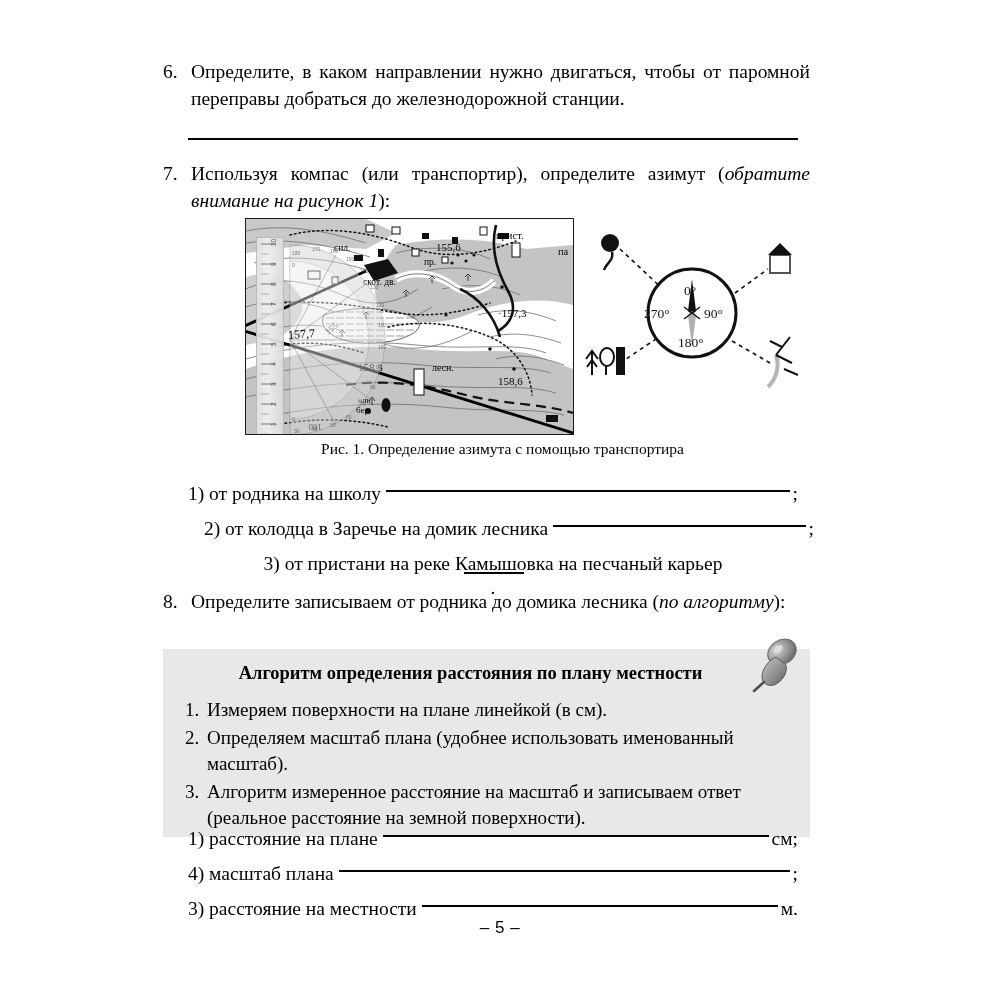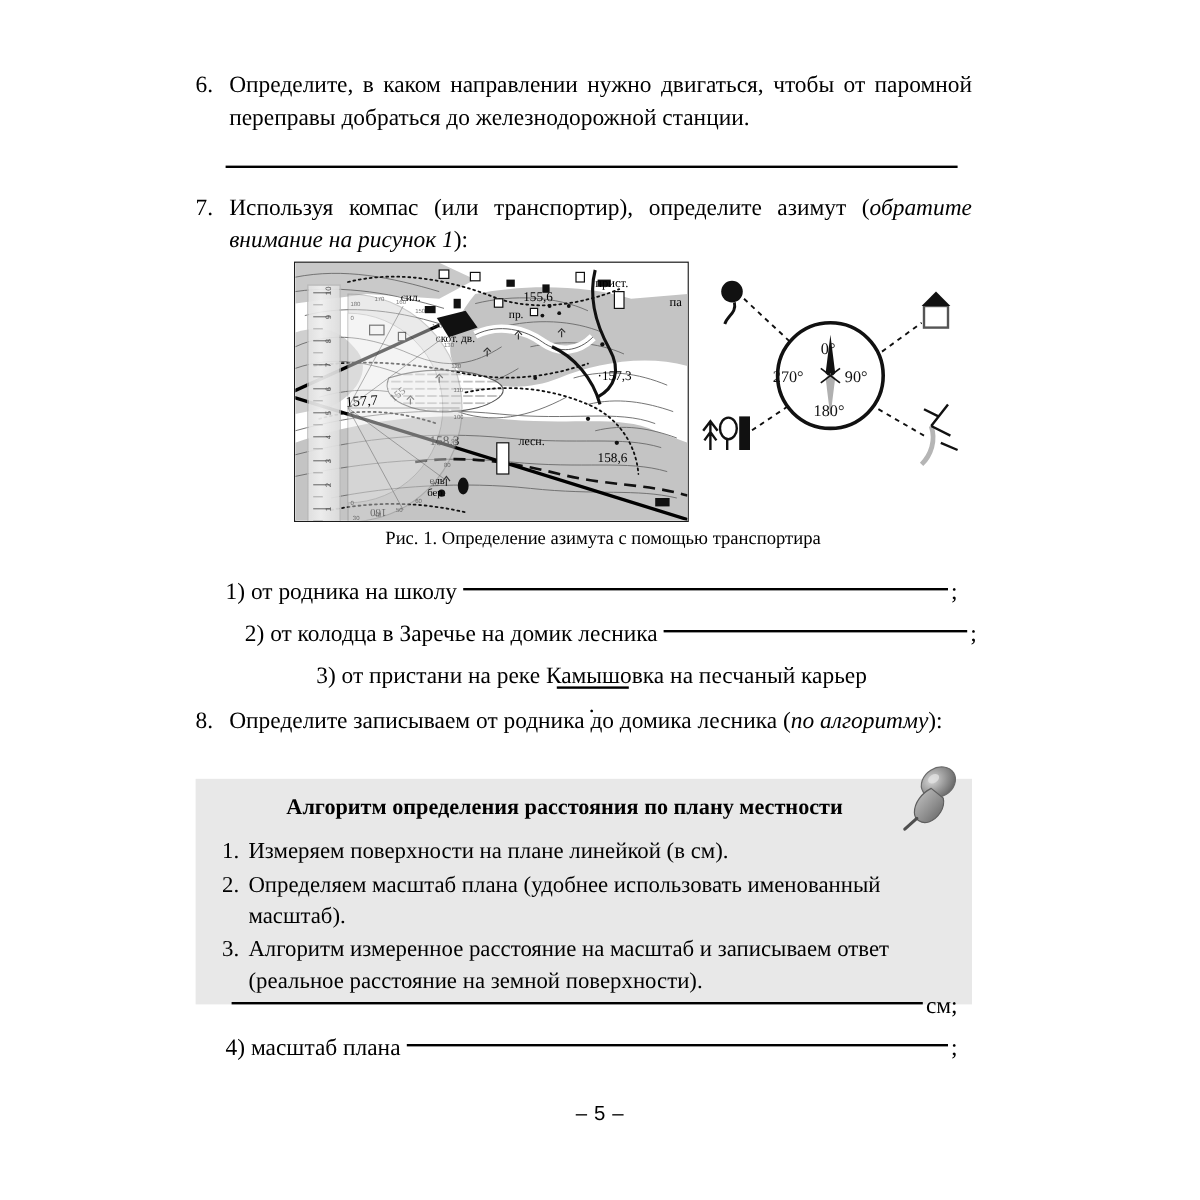--- a/index.html
+++ b/index.html
@@ -493,26 +493,32 @@
         <span class="t">Определяем масштаб плана (удобнее использовать именованный масштаб).</span>
       </div>
       <div class="algo-item">
         <span class="n">3.</span>
         <span class="t">Алгоритм измеренное расстояние на масштаб и записываем ответ (реальное расстояние на земной поверхности).</span>
       </div>
     </div>
   </div>
 
   <div class="aline" style="left:188px;top:828px;width:610px;">
+    <span class="lab">1) расстояние на плане</span>
     <span class="fill"></span>
     <span class="tail">см;</span>
   </div>
 
   <div class="aline" style="left:188px;top:863px;width:610px;">
     <span class="lab">4) масштаб плана</span>
     <span class="fill"></span>
     <span class="tail">;</span>
   </div>
 
+  <div class="aline" style="left:188px;top:898px;width:610px;">
+    <span class="lab">3) расстояние на местности</span>
+    <span class="fill"></span>
+    <span class="tail">м.</span>
+  </div>
 
   <div id="page-number">– 5 –</div>
 
 </div>
 
 </body></html>

